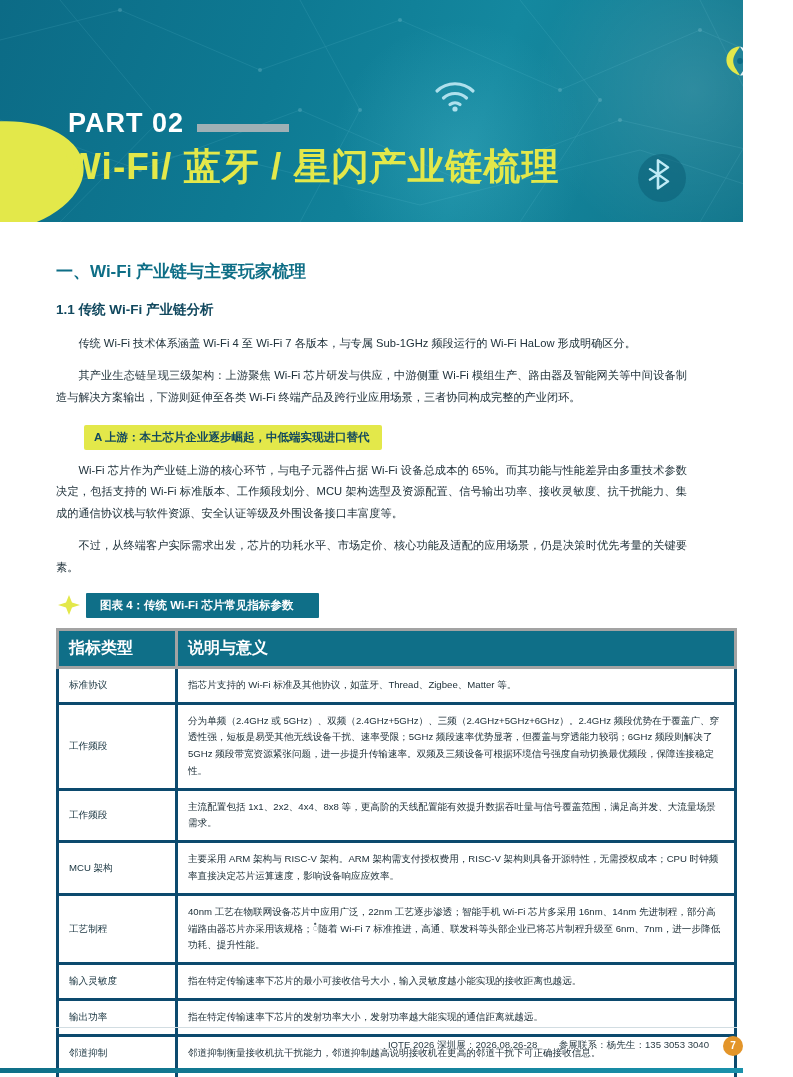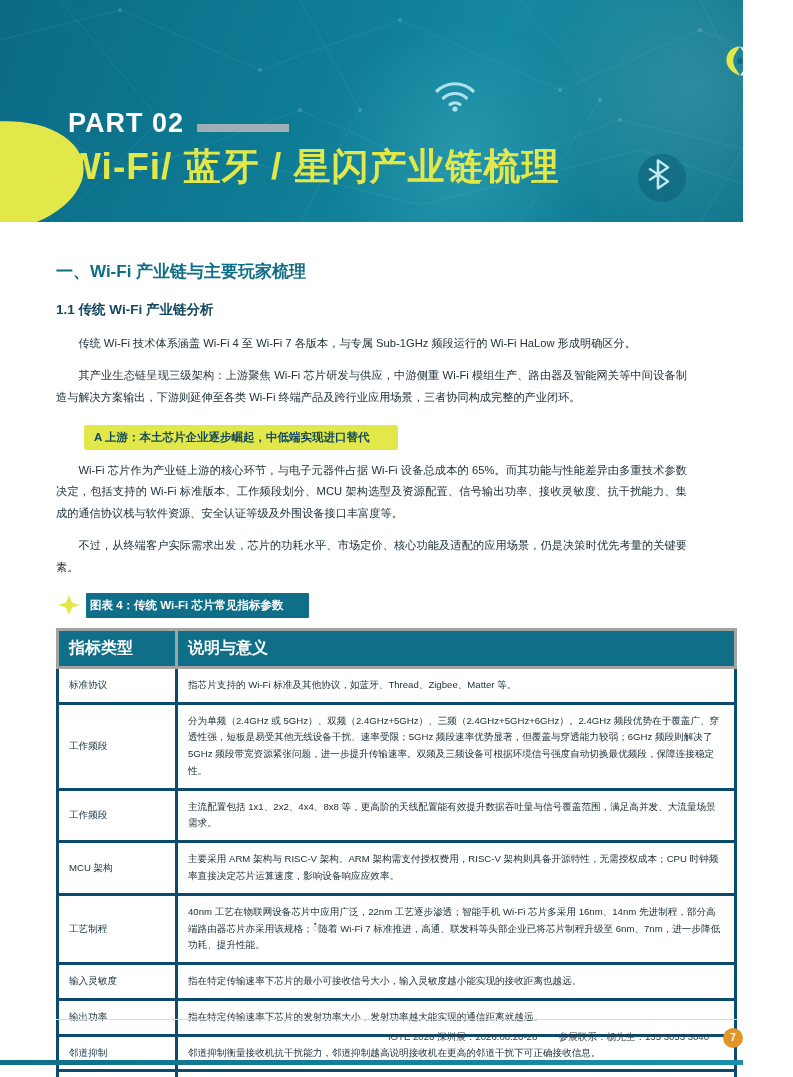--- a/index.html
+++ b/index.html
@@ -136,21 +136,21 @@
     margin: 0 0 10px 0;
     text-indent: 2em;
     text-align: justify;
   }
   .callout {
     display: inline-block;
     background: #e3e84a;
     color: #11485e;
     font-size: 11.5px;
     font-weight: bold;
-    padding: 5px 28px 5px 10px;
+    padding: 5px 12px 5px 10px;
     margin: 6px 0 10px 28px;
     border-radius: 2px;
   }
 
   
   .fig-caption-row {
     display: flex;
     align-items: center;
     margin: 14px 0 10px 0;
   }
@@ -158,21 +158,21 @@
     width: 26px;
     height: 22px;
     margin-right: 4px;
     flex: none;
   }
   .fig-caption {
     background: #0f6f88;
     color: #ffffff;
     font-size: 11.5px;
     font-weight: bold;
-    padding: 5px 26px 5px 4px;
+    padding: 5px 26px 5px 14px;
     border-radius: 1px;
   }
 
   
   table.spec {
     width: 681px;
     border-collapse: collapse;
     table-layout: fixed;
   }
   table.spec th {
@@ -196,21 +196,21 @@
     width: 96px;
     text-align: left;
     color: #16323e;
   }
   table.spec th.col1 { width: 96px; }
 
   
   .footer {
     position: absolute;
     left: 0;
-    bottom: 12px;
+    bottom: 4px;
     width: 793px;
     height: 46px;
   }
   .footer-line {
     position: absolute;
     left: 56px;
     right: 56px;
     top: 0;
     height: 1px;
     background: #d2dde2;

